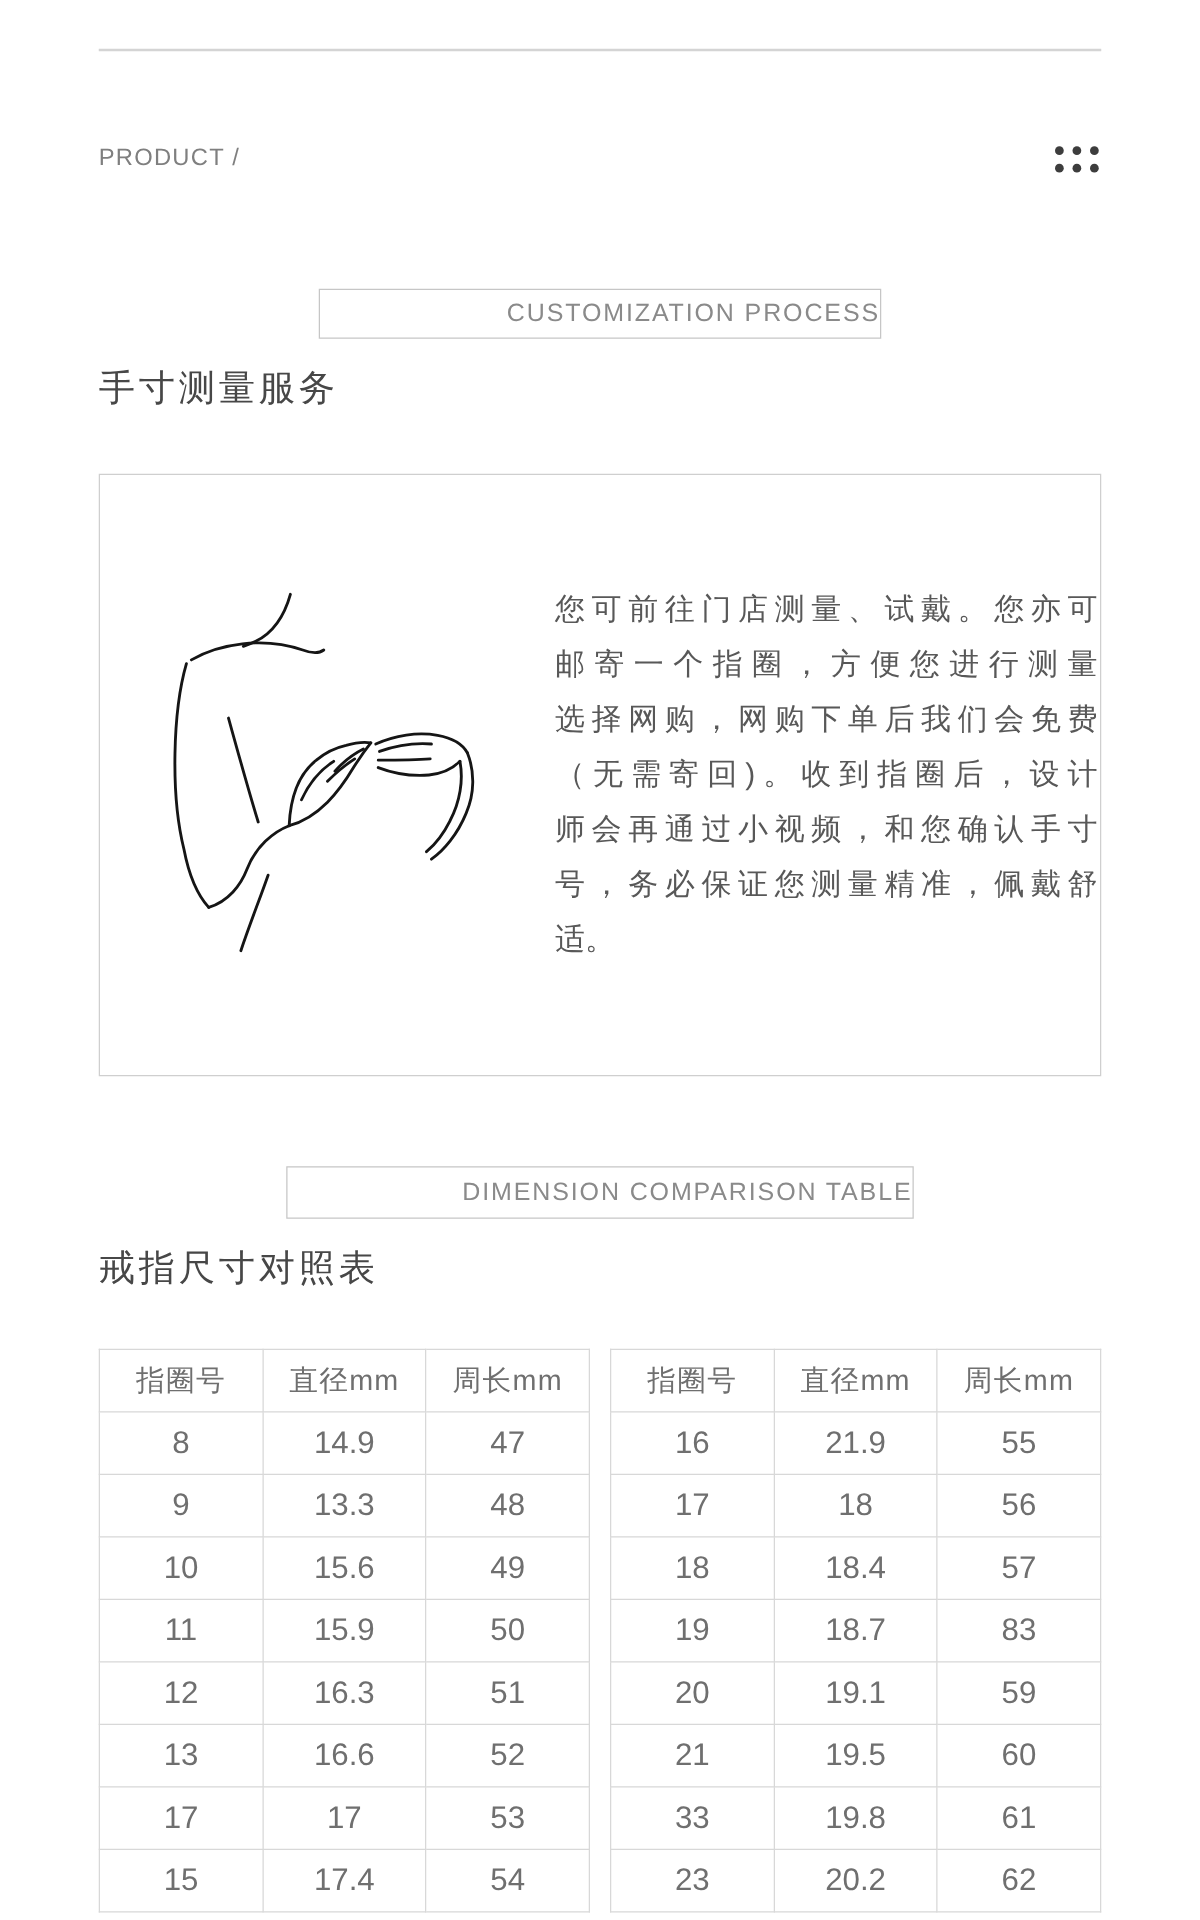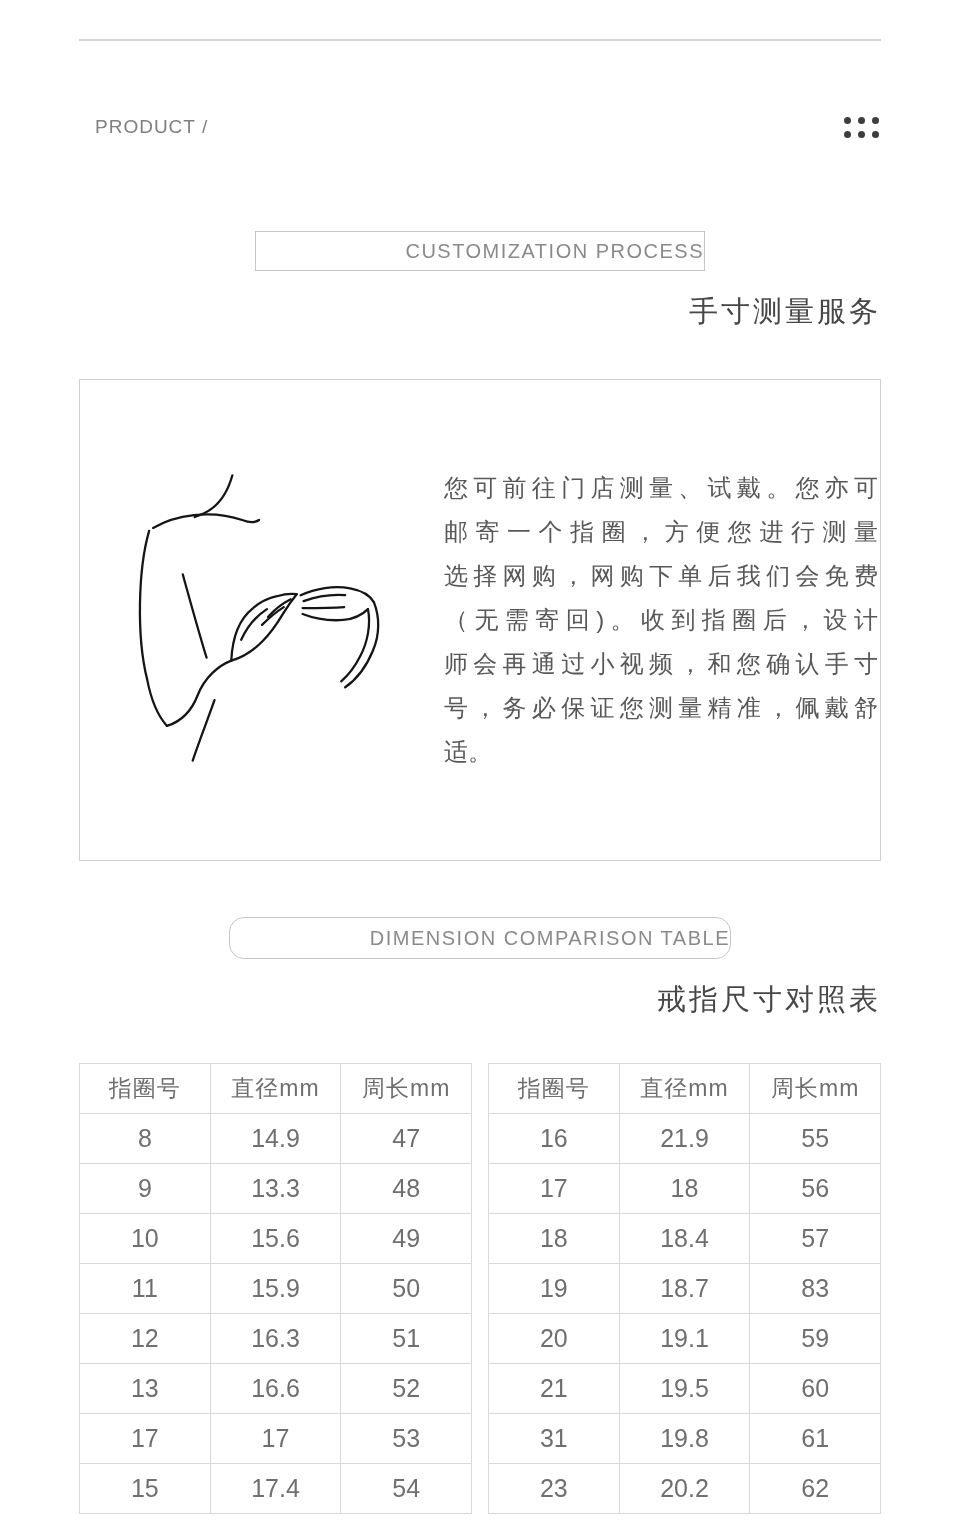--- a/index.html
+++ b/index.html
@@ -7,41 +7,41 @@
     width:960px; height:1536px; overflow:hidden;
     font-family:"Liberation Sans","DejaVu Sans",sans-serif;
     -webkit-font-smoothing:antialiased;
   }
   .page { width:802px; margin:0 auto; padding:0 0 40px 0; }
 
   .top-divider { margin-top:39px; border-top:2px solid #d4d4d4; height:0; }
 
   .header-row {
     margin-top:70px; height:32px;
-    display:flex; justify-content:space-between; align-items:center;margin-left:16px;
+    display:flex; justify-content:space-between; align-items:center;
   }
   .breadcrumb {
     font-size:19px; color:#7f7f7f; letter-spacing:1px; cursor:pointer;
   }
   .grid-dots {
     display:grid; grid-template-columns:repeat(3,7px); grid-template-rows:repeat(2,7px);
     gap:7px 7px; cursor:pointer; margin-right:2px;
   }
   .grid-dots span { width:7px; height:7px; border-radius:50%; background:#3d3d3d; }
 
   .tag-box {
     margin:88px auto 0; width:448px; height:38px;
     border:1px solid #c6c6c6; box-sizing:content-box;
     display:flex; align-items:center; justify-content:flex-end;
     font-size:20px; letter-spacing:1.5px; color:#8a8a8a; white-space:nowrap;
   }
-  .tag-box.wide { width:500px; height:40px; margin-top:56px;border-radius:15px; }
+  .tag-box.wide { width:500px; height:40px; margin-top:72px; }
 
   .cn-title {
-    margin:20px 0 0 0; text-align:right; font-weight:400;
+    margin:20px 0 0 0; text-align:left; font-weight:400;
     font-size:29px; line-height:40px; letter-spacing:3px; color:#474747;
   }
 
   .info-box {
     margin-top:48px; height:482px; border:1px solid #cfcfcf;
     display:flex; align-items:center; box-sizing:border-box;
   }
   .illus-wrap { flex:0 0 352px; padding-left:12px; }
   .desc-block { width:434px; }
   .desc-line {
@@ -223,21 +223,21 @@
             <td>20</td>
             <td>19.1</td>
             <td>59</td>
           </tr>
           <tr>
             <td>21</td>
             <td>19.5</td>
             <td>60</td>
           </tr>
           <tr>
-            <td>31</td>
+            <td>33</td>
             <td>19.8</td>
             <td>61</td>
           </tr>
           <tr>
             <td>23</td>
             <td>20.2</td>
             <td>62</td>
           </tr>
         </tbody>
       </table>

